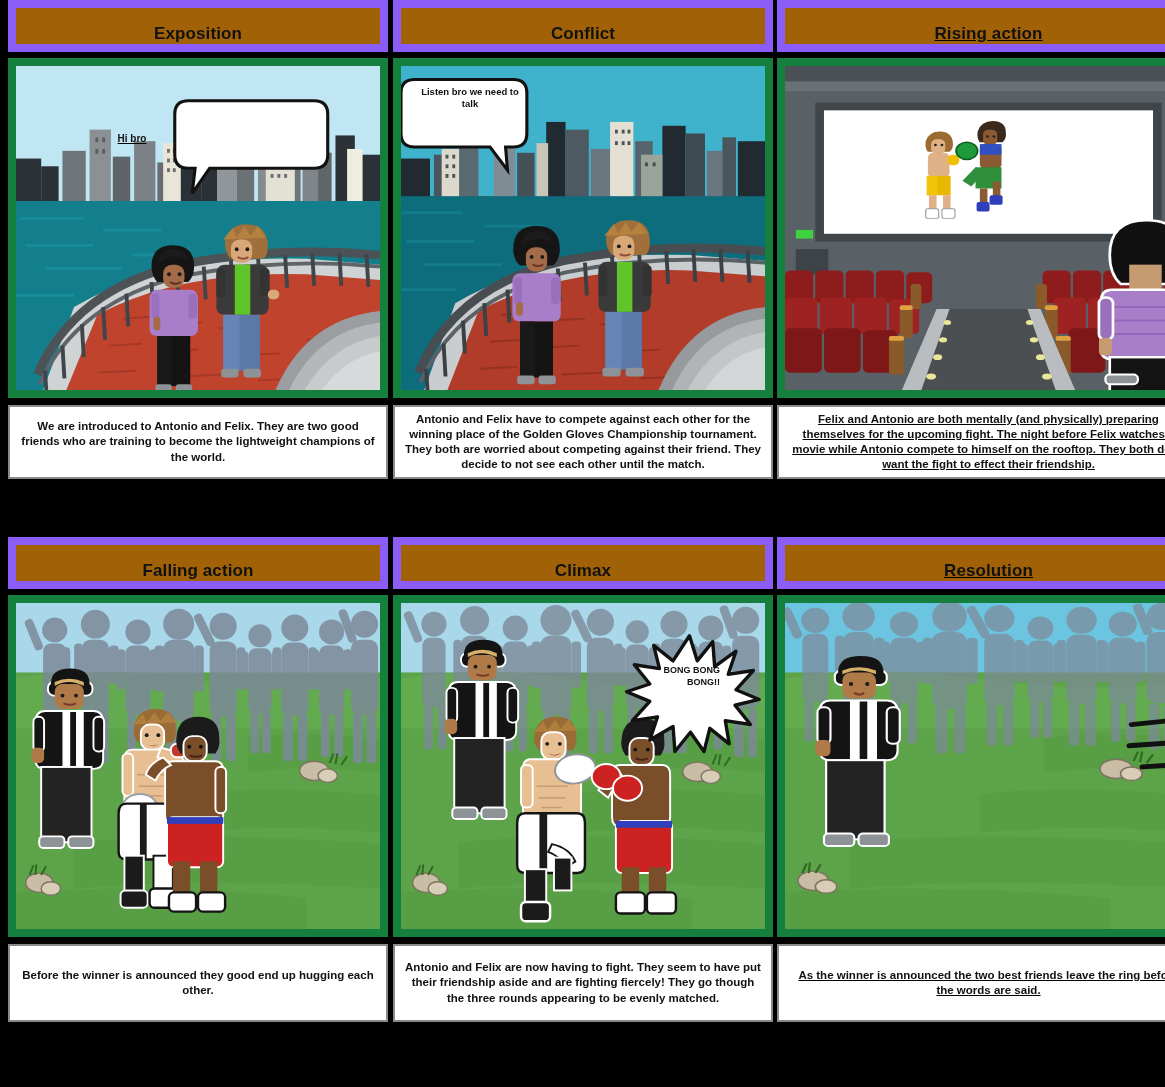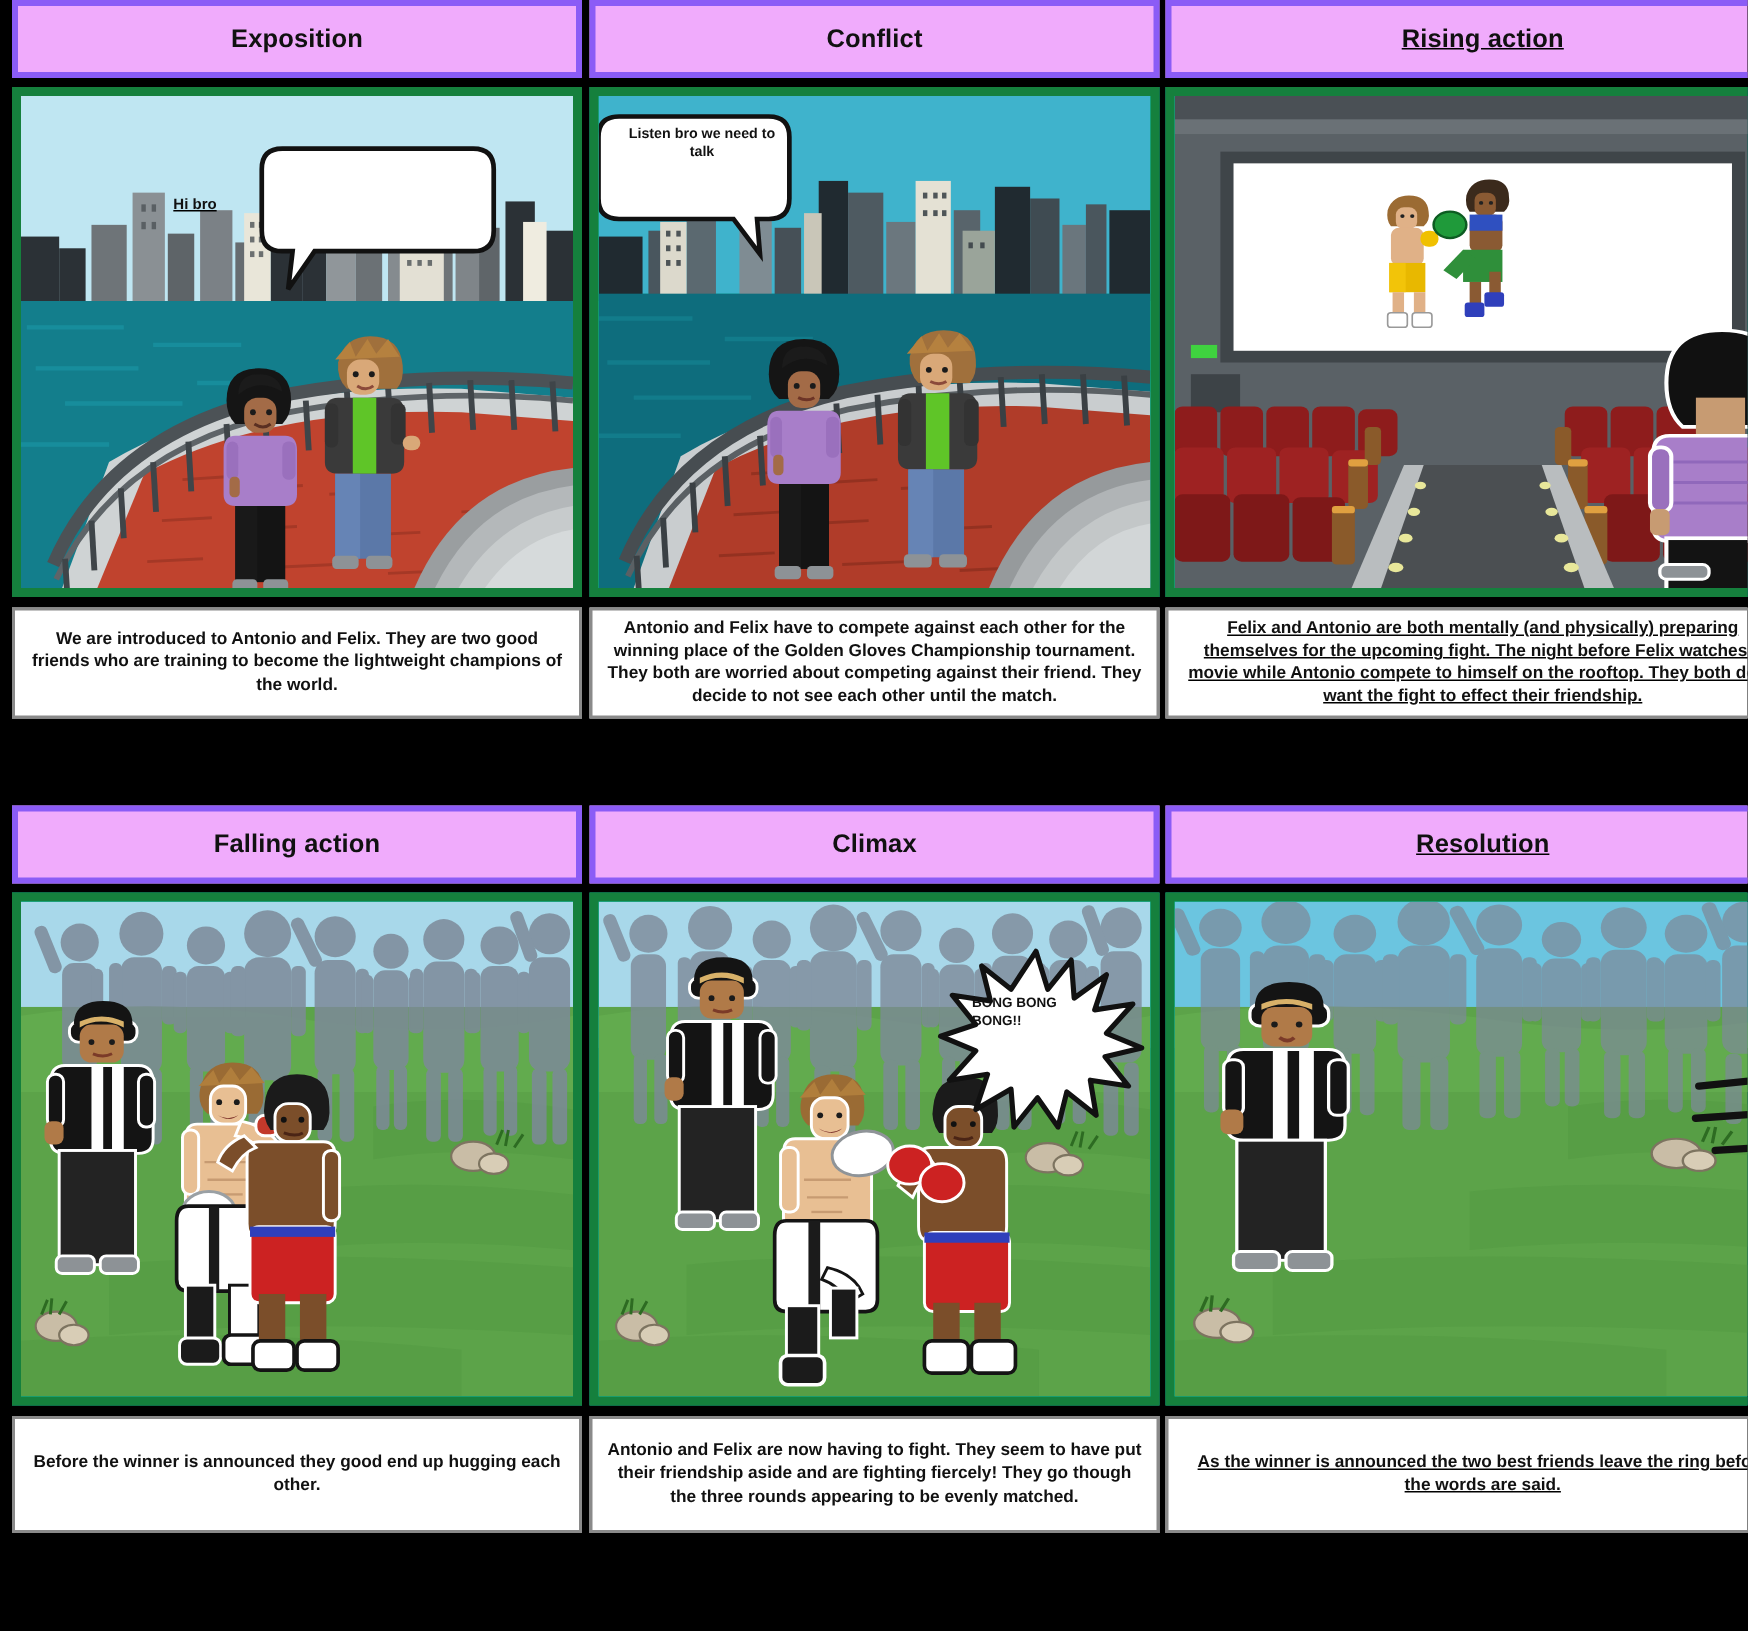--- a/index.html
+++ b/index.html
@@ -12,32 +12,32 @@
   .row{position:absolute;left:0;width:1165px;}
   .row-1{top:0;height:520px;}
   .row-2{top:537px;height:550px;}
 
   .cell{position:absolute;top:0;}
   .c1{left:8px;width:380px;}
   .c2{left:393px;width:380px;}
   .c3{left:777px;width:423px;text-decoration:underline;}
 
   .title-card{
-    background:#f0abfc;border:4px solid #8b5cf6;
+    background:#a16207;border:8px solid #8b5cf6;
     height:52px;box-sizing:border-box;
-    display:flex;align-items:center;justify-content:center;
+    display:flex;align-items:flex-end;justify-content:center;
   }
   .title-text{
     font-size:17px;font-weight:bold;color:#111;
     letter-spacing:.1px;font-family:"Liberation Sans", sans-serif;
   }
 
   .panel{
     margin-top:6px;height:340px;box-sizing:border-box;
-    border:6px solid #15803d;background:#14b8a6;overflow:hidden;position:relative;
+    border:8px solid #15803d;background:#c2410c;overflow:hidden;position:relative;
   }
   .panel svg{display:block;width:100%;height:100%;}
 
   .caption-card{
     margin-top:7px;background:#fff;border:2px solid #8a8a8a;
     height:74px;box-sizing:border-box;
     display:flex;align-items:center;justify-content:center;padding:4px 10px;
   }
   .caption-text{
     font-size:11.5px;font-weight:bold;color:#111;text-align:center;
@@ -854,21 +854,21 @@
               <rect x="256" y="274" width="18" height="34" fill="#7b4e2a"></rect>
               <rect x="222" y="300" width="30" height="22" rx="5" fill="#fff" stroke="#141414" stroke-width="2.5"></rect>
               <rect x="254" y="300" width="30" height="22" rx="5" fill="#fff" stroke="#141414" stroke-width="2.5"></rect>
             </g>
 
             <g>
               <path d="M298 34 l8 26 l16 -20 l2 26 l22 -16 l-8 24 l26 -4 l-18 20 l24 10 l-25 6 l16 20 l-26 -4 l4 24 l-20 -16 l-6 24 l-14 -20 l-16 20 l-2 -26 l-24 14 l8 -24 l-26 4 l18 -20 l-24 -10 l24 -8 l-16 -20 l26 4 l-6 -24 l20 16 Z" fill="#fff" stroke="#111" stroke-width="3.5" stroke-linejoin="round"></path>
             </g>
           </g>
         </svg>
-        <div style="position:absolute;left:249px;top:62px;width:86px;text-align:left;">
+        <div style="position:absolute;left:233px;top:62px;width:86px;text-align:right;">
           <span class="bubble-text" style="font-size:9px;color:#111;line-height:1.3;display:inline-block;">BONG BONG BONG!!</span>
         </div>
       </div>
       <div class="caption-card">
         <span class="caption-text">Antonio and Felix are now having to fight. They seem to have put their friendship aside and are fighting fiercely! They go though the three rounds appearing to be evenly matched.</span>
       </div>
     </div>
 
     <div class="cell c3">
       <div class="title-card">

